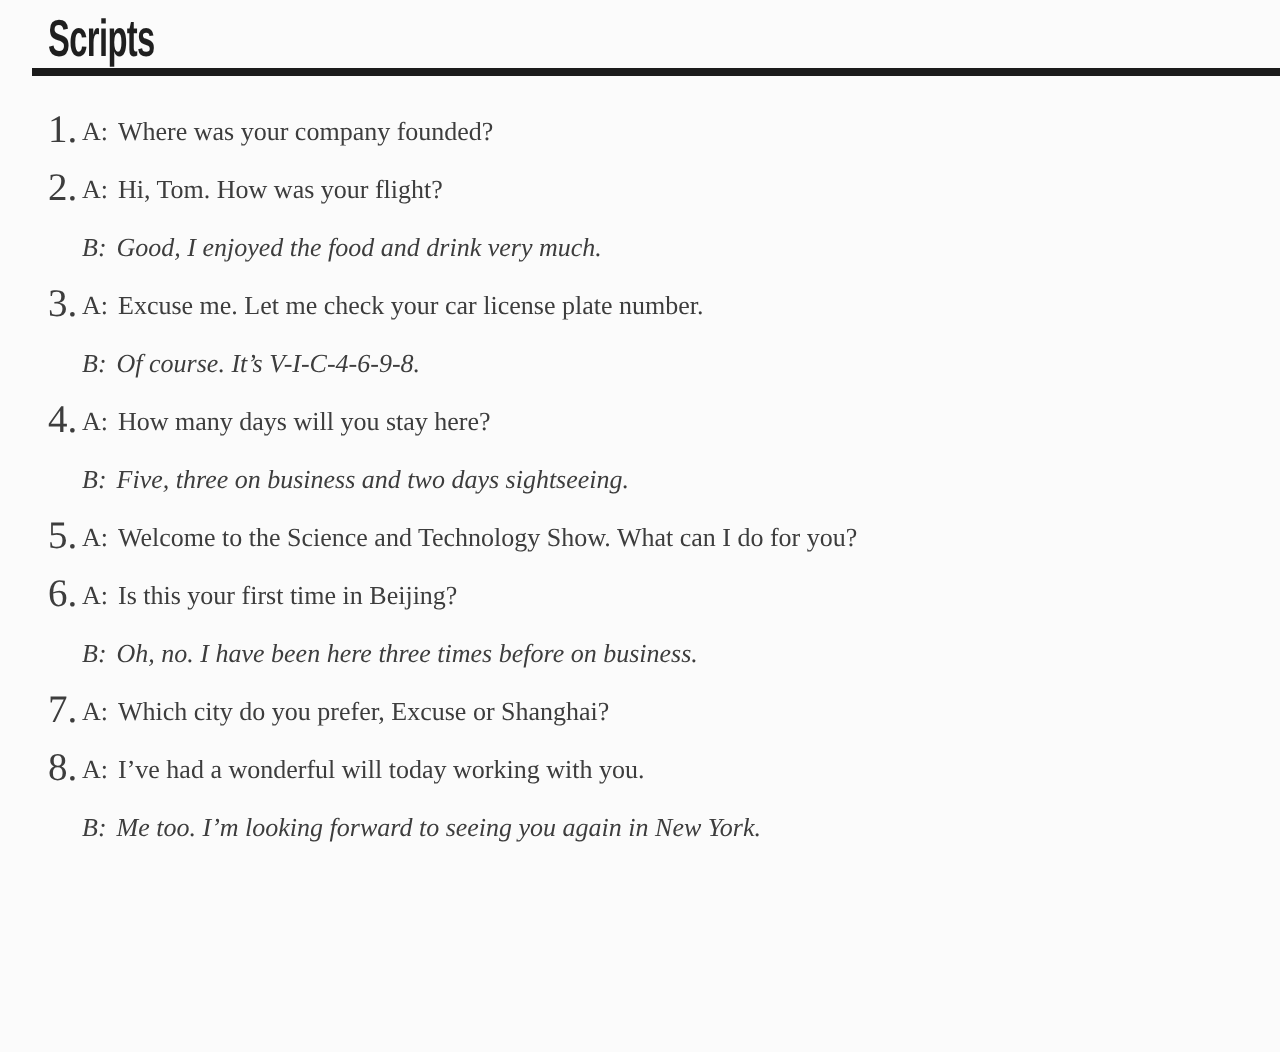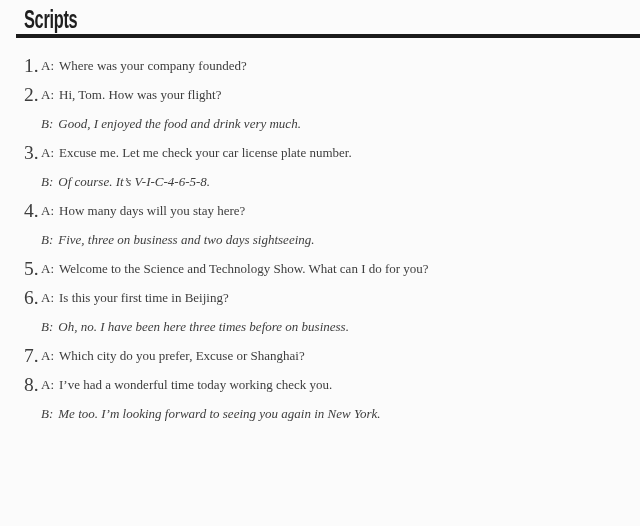--- a/index.html
+++ b/index.html
@@ -73,21 +73,21 @@
     <div class="lines">
       <div class="line line-a"><span class="speaker">A:</span><span class="text">Hi, Tom. How was your flight?</span></div>
       <div class="line line-b"><span class="speaker">B:</span><span class="text">Good, I enjoyed the food and drink very much.</span></div>
     </div>
   </li>
 
   <li class="item">
     <span class="num">3.</span>
     <div class="lines">
       <div class="line line-a"><span class="speaker">A:</span><span class="text">Excuse me. Let me check your car license plate number.</span></div>
-      <div class="line line-b"><span class="speaker">B:</span><span class="text">Of course. It’s V-I-C-4-6-5-8.</span></div>
+      <div class="line line-b"><span class="speaker">B:</span><span class="text">Of course. It’s V-I-C-4-6-9-8.</span></div>
     </div>
   </li>
 
   <li class="item">
     <span class="num">4.</span>
     <div class="lines">
       <div class="line line-a"><span class="speaker">A:</span><span class="text">How many days will you stay here?</span></div>
       <div class="line line-b"><span class="speaker">B:</span><span class="text">Five, three on business and two days sightseeing.</span></div>
     </div>
   </li>
@@ -110,18 +110,18 @@
   <li class="item">
     <span class="num">7.</span>
     <div class="lines">
       <div class="line line-a"><span class="speaker">A:</span><span class="text">Which city do you prefer, Excuse or Shanghai?</span></div>
     </div>
   </li>
 
   <li class="item">
     <span class="num">8.</span>
     <div class="lines">
-      <div class="line line-a"><span class="speaker">A:</span><span class="text">I’ve had a wonderful time today working check you.</span></div>
+      <div class="line line-a"><span class="speaker">A:</span><span class="text">I’ve had a wonderful will today working with you.</span></div>
       <div class="line line-b"><span class="speaker">B:</span><span class="text">Me too. I’m looking forward to seeing you again in New York.</span></div>
     </div>
   </li>
 </ol>
 </div>
 
 </body></html>

